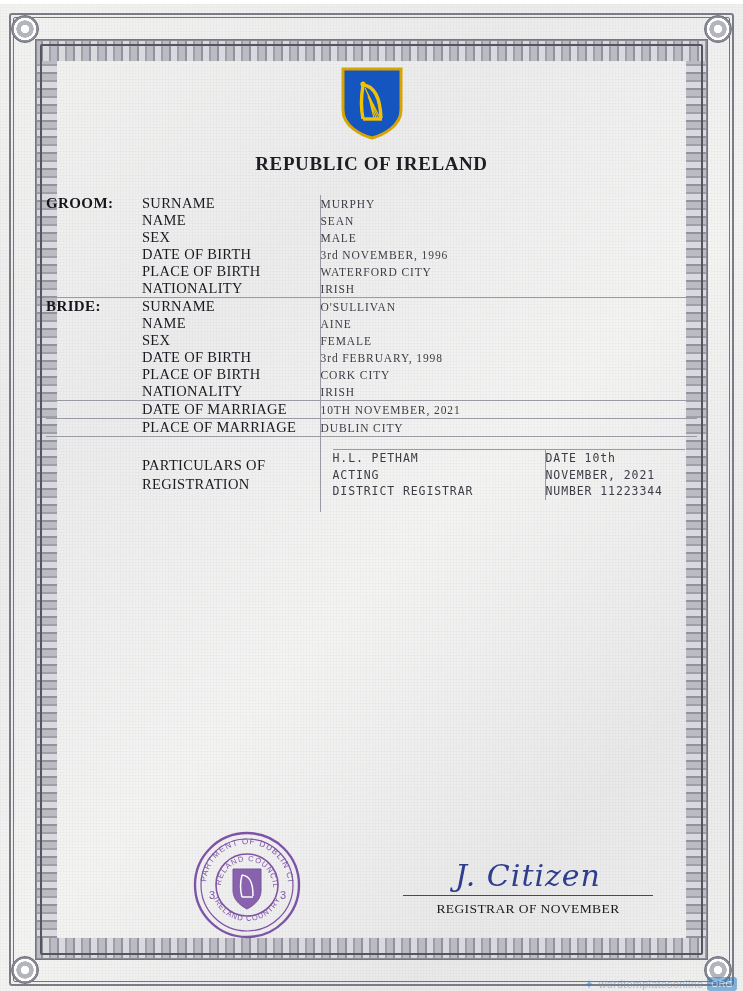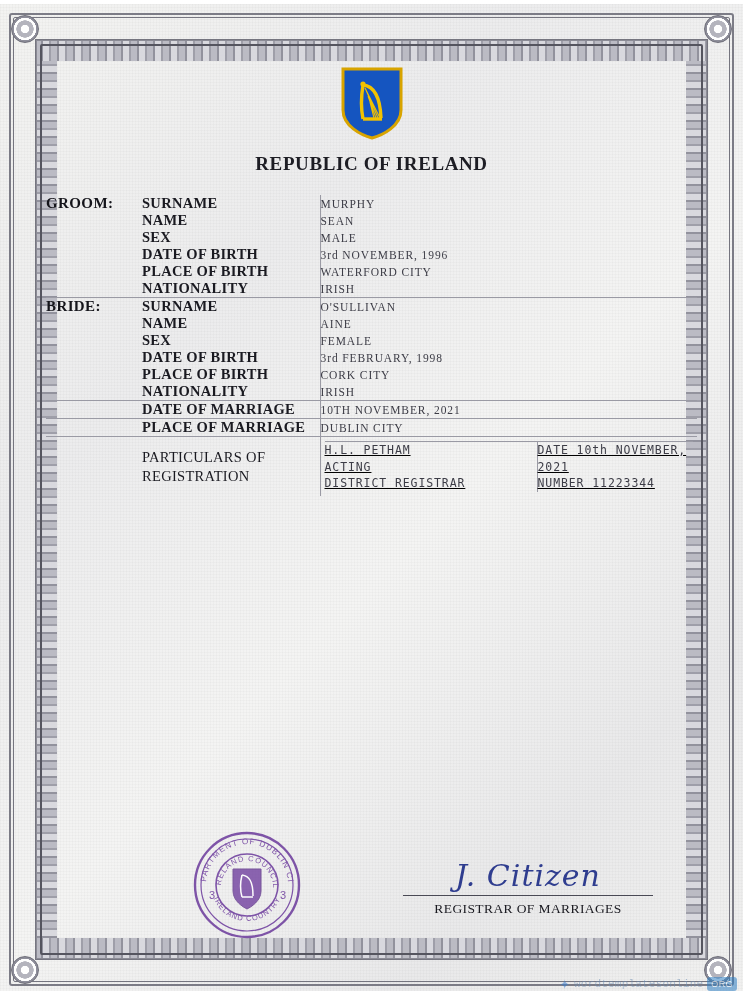--- a/index.html
+++ b/index.html
@@ -158,21 +158,20 @@
     font-variant: small-caps;
   }
   .field-label {
     font-family: "Liberation Serif", serif;
     font-size: 14.5px;
     color: #1a1a21;
     letter-spacing: 0.3px;
     padding: 11px 0 11px 12px;
     font-variant: small-caps;
     border-right: 1px solid #9a9aa4;
-    font-weight: bold;
   }
   .field-value {
     font-family: Liberation Serif, serif;
     font-size: 11.5px;
     color: #3c3c46;
     letter-spacing: 0.9px;
     padding: 11px 0 11px 14px;
   }
   .row-sep td {
     border-top: 1px solid #9a9aa4;
@@ -267,21 +266,21 @@
     align-items: center;
     gap: 4px;
     opacity: 0.55;
   }
   .wm-star {
     color: #3c7fd0;
     font-size: 13px;
     line-height: 1;
   }
   .wm-text {
-    font-family: Liberation Mono, monospace;
+    font-family: Liberation Sans, sans-serif;
     font-size: 11px;
     color: #6f8fb5;
     letter-spacing: 0.2px;
   }
   .wm-badge {
     background: #2e7fc4;
     color: #ffffff;
     font-family: "Liberation Sans", sans-serif;
     font-size: 9px;
     padding: 2px 4px;
@@ -399,21 +398,21 @@
         </tr>
         <tr class="row-sep">
           <td></td>
           <td class="field-label">PLACE OF MARRIAGE</td>
           <td class="field-value">DUBLIN CITY</td>
         </tr>
 
         <tr class="row-sep">
           <td></td>
           <td class="particulars-label">PARTICULARS OF REGISTRATION</td>
-          <td style="padding:4px;text-decoration:underline;">
+          <td style="padding:12px;">
             <table style="width:100%;border-collapse:collapse;table-layout:fixed;">
               <tbody>
                   <tr>
                 <td class="particulars-left">
                   <div>H.L. PETHAM</div>
                   <div>ACTING</div>
                   <div>DISTRICT REGISTRAR</div>
                 </td>
                 <td class="particulars-right">
                   <div>DATE 10th NOVEMBER, 2021</div>
@@ -457,21 +456,21 @@
                 <path d="M-5,10 H6"></path>
               </g>
             </g>
           </g>
         </svg>
       </div>
 
       <div class="signature-block">
         <div class="signature">J. Citizen</div>
         <div class="sig-rule"></div>
-        <div class="sig-caption">REGISTRAR OF MARRIAGES</div>
+        <div class="sig-caption">REGISTRAR OF NOVEMBER</div>
       </div>
     </div>
 
   </div>
 
   <div class="watermark">
     <span class="wm-star">✦</span>
     <span class="wm-text">wordtemplatesonline</span>
     <span class="wm-badge">ORG</span>
   </div>

